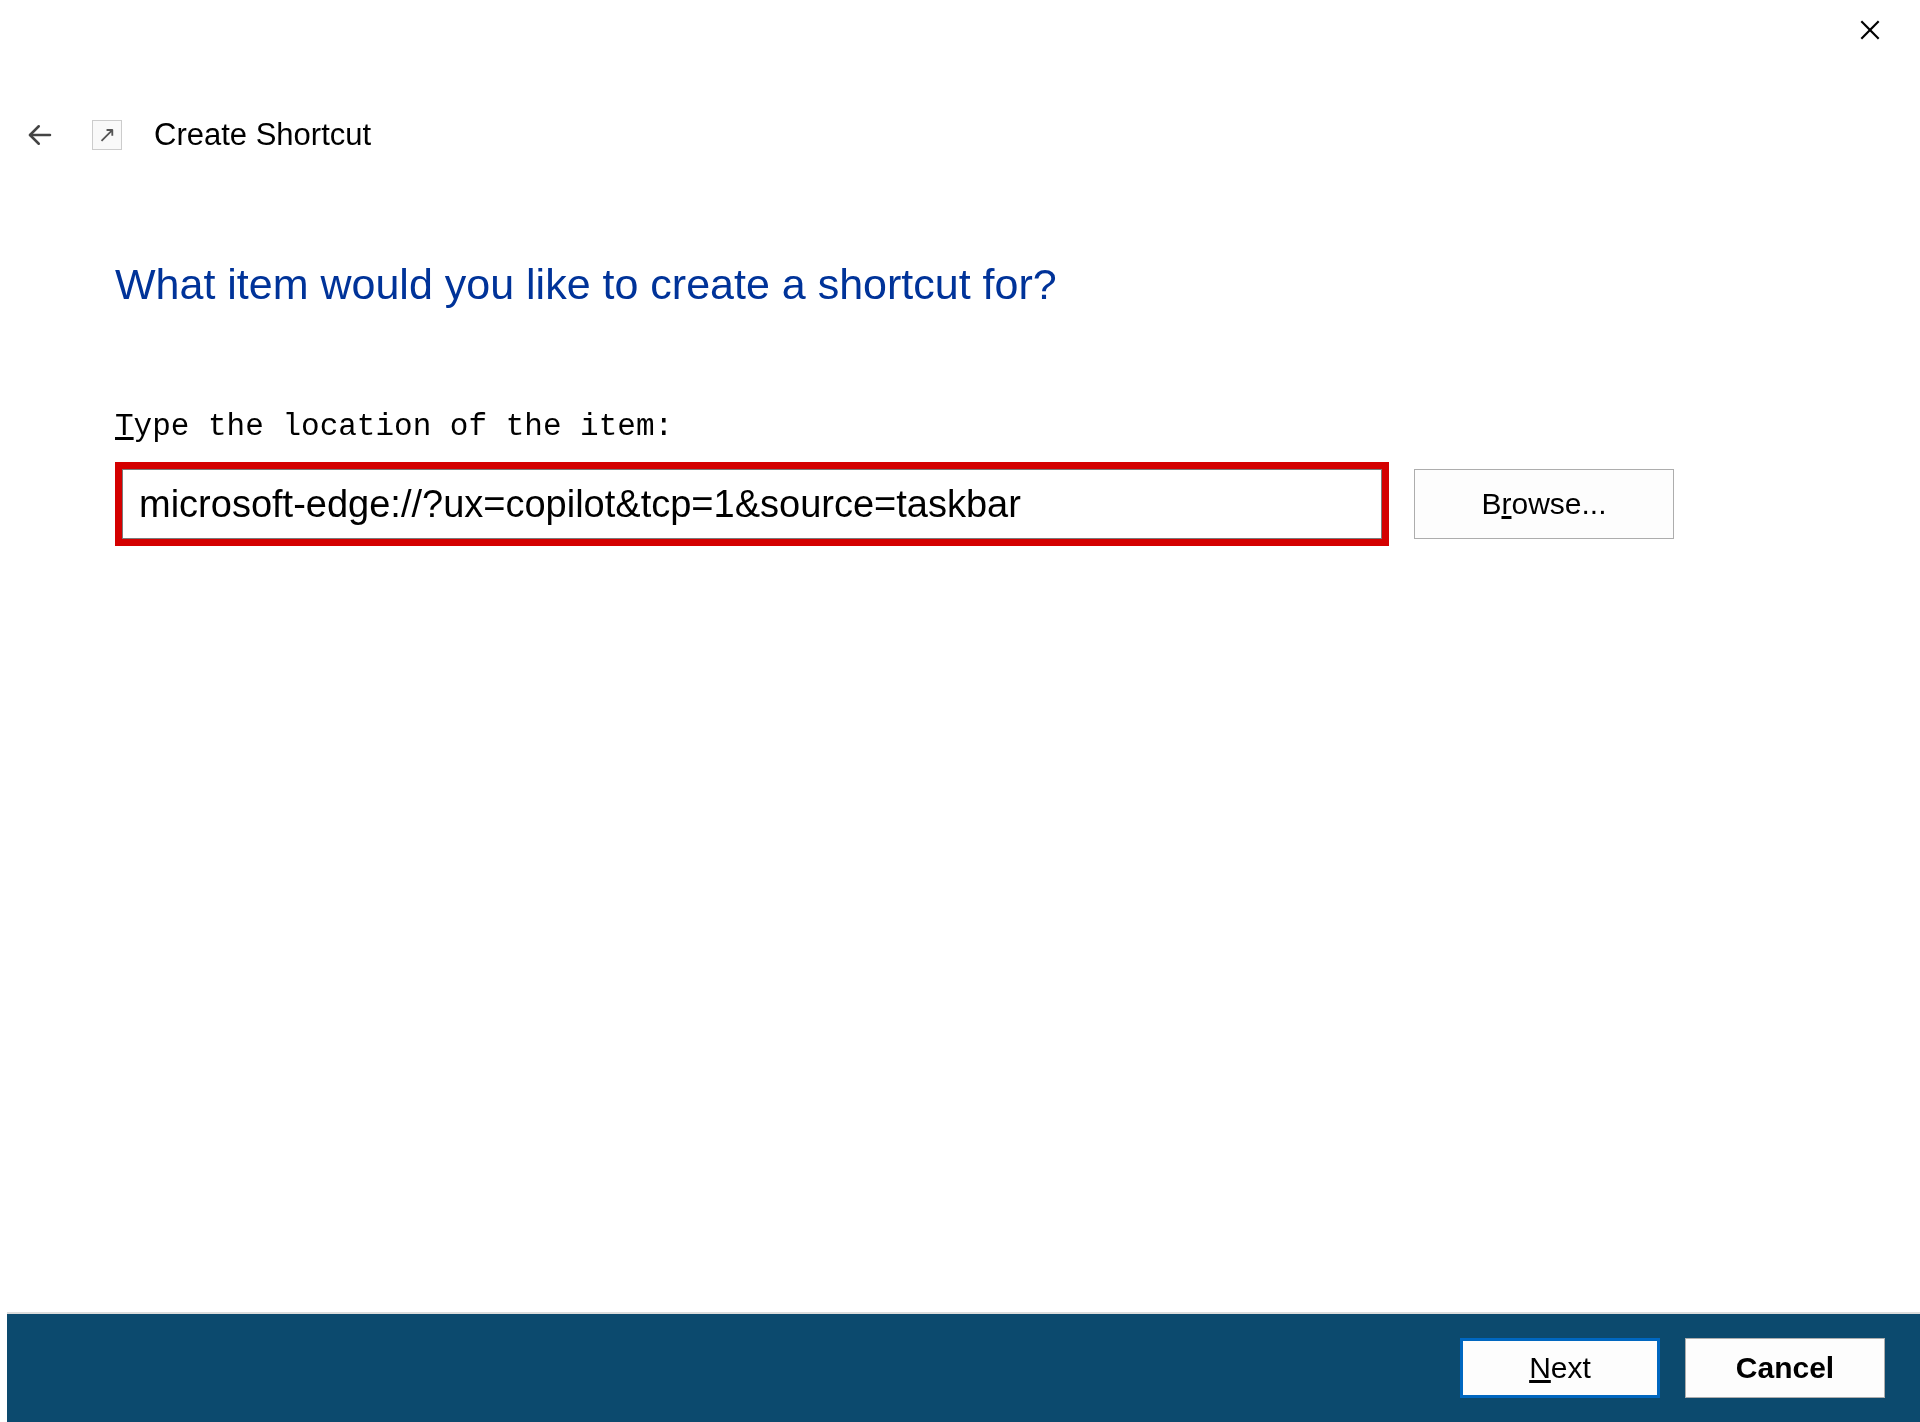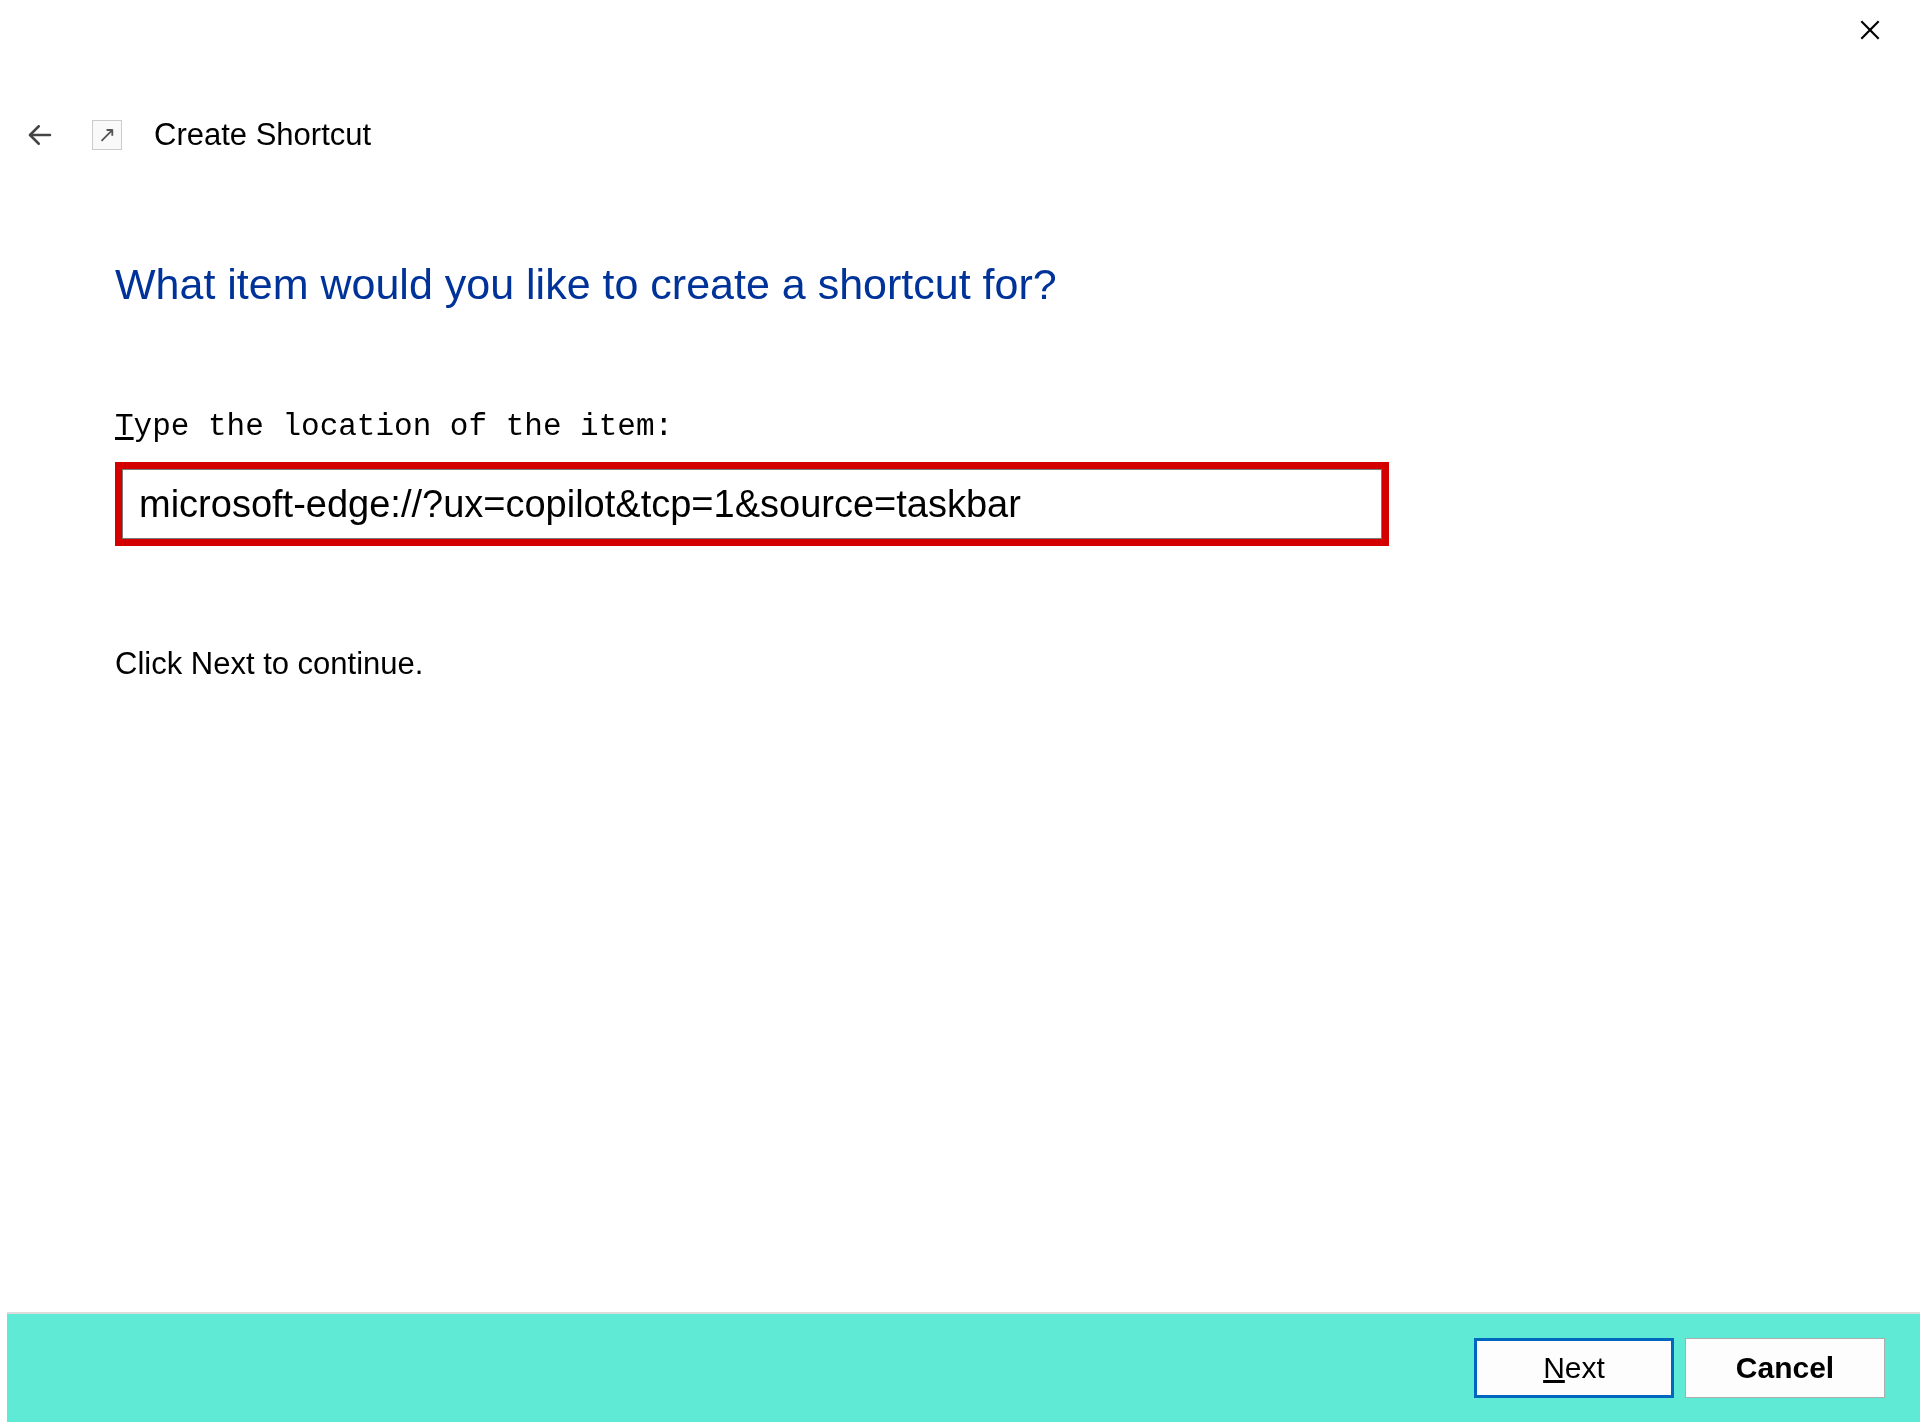--- a/index.html
+++ b/index.html
@@ -141,26 +141,26 @@
       font-size: 31px;
       color: #000;
     }
     .footer {
       position: absolute;
       bottom: 0;
       left: 7px;
       right: 0;
       height: 110px;
       border-top: 2px solid #dcdcdc;
-      background: #5eead4;
+      background: #0c4a6e;
       display: flex;
       justify-content: flex-end;
       align-items: center;
       padding-right: 35px;
-      gap: 11px;
+      gap: 25px;
     }
     .footer-btn {
       width: 200px;
       height: 60px;
       font-size: 30px;
       font-family: 'Segoe UI', Tahoma, sans-serif;
       cursor: pointer;
       background: #fdfdfd;
     }
     .next-btn {
@@ -202,23 +202,25 @@
 
 
   <label class="input-label">
     <span class="underline">T</span><span>ype the location of the item:</span>
   </label>
 
   <div class="input-row">
     <div class="input-highlight-wrap">
       <input type="text" class="location-input" value="microsoft-edge://?ux=copilot&amp;tcp=1&amp;source=taskbar" style="">
     </div>
+    <button class="browse-btn">
+      <span>B</span><span class="underline">r</span><span>owse...</span>
+    </button>
   </div>
 
-  <p class="continue-text">Click Next to continue.</p>
 </div>
 
 <div class="footer">
   <button class="footer-btn next-btn">
     <span class="underline">N</span><span>ext</span>
   </button>
   <button class="footer-btn cancel-btn">Cancel</button>
 </div>
 
 </body></html>

